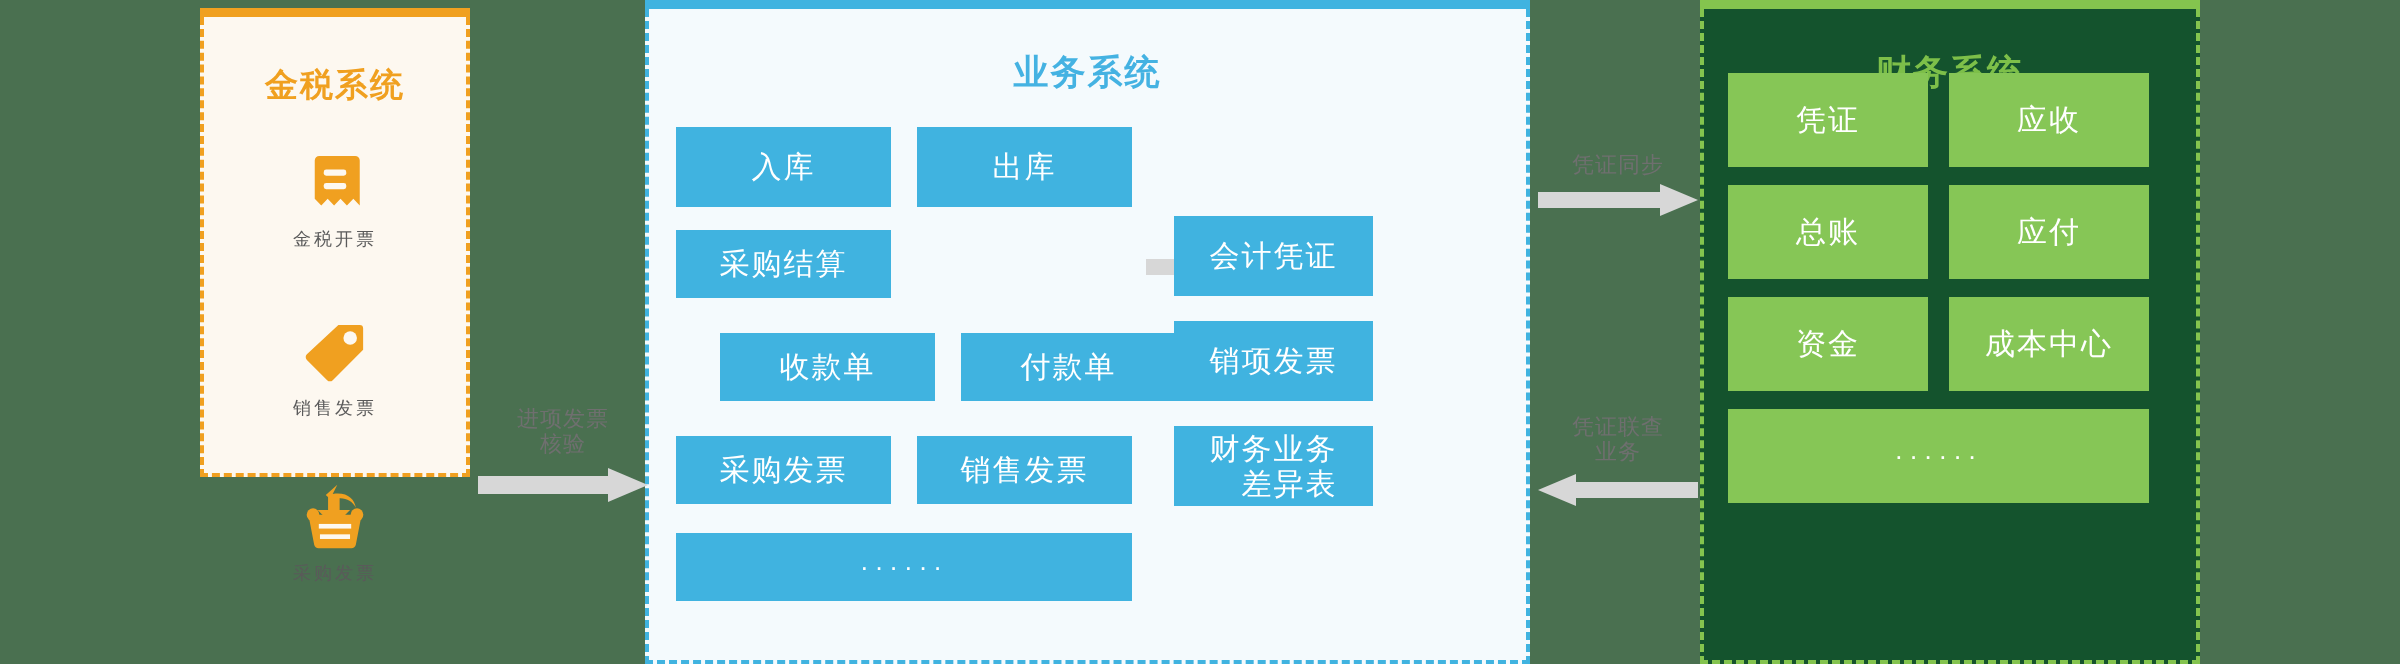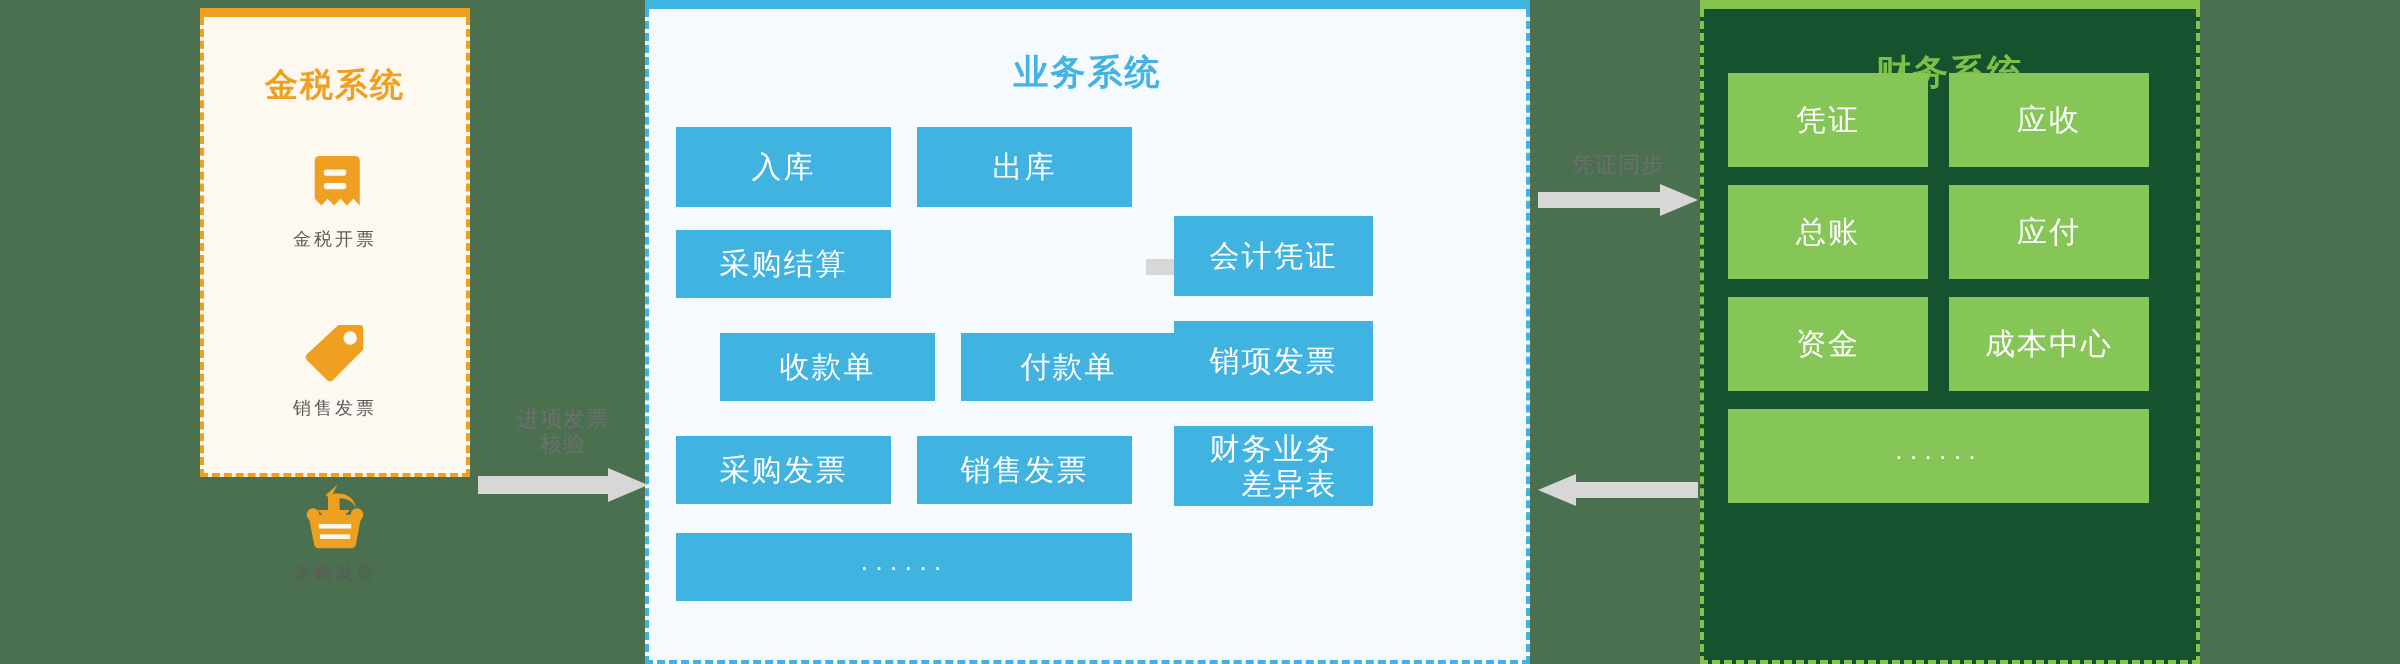--- a/index.html
+++ b/index.html
@@ -211,18 +211,20 @@
   </div>
 
   <div class="connector" style="left:1538px;top:152px;width:160px;height:70px;">
     <div class="conn-label" style="top:0;">凭证同步</div>
     <svg class="arrow" style="top:32px;" width="160" height="32" viewBox="0 0 160 32">
       <polygon points="0,8 122,8 122,0 160,16 122,32 122,24 0,24" fill="#d7d7d7"></polygon>
     </svg>
   </div>
 
   <div class="connector" style="left:1538px;top:414px;width:160px;height:100px;">
+    <div class="conn-label" style="top:0;">凭证联查
+业务</div>
     <svg class="arrow" style="top:60px;" width="160" height="32" viewBox="0 0 160 32">
       <polygon points="160,8 38,8 38,0 0,16 38,32 38,24 160,24" fill="#d7d7d7"></polygon>
     </svg>
   </div>
 
 </div>
 
 </body></html>

